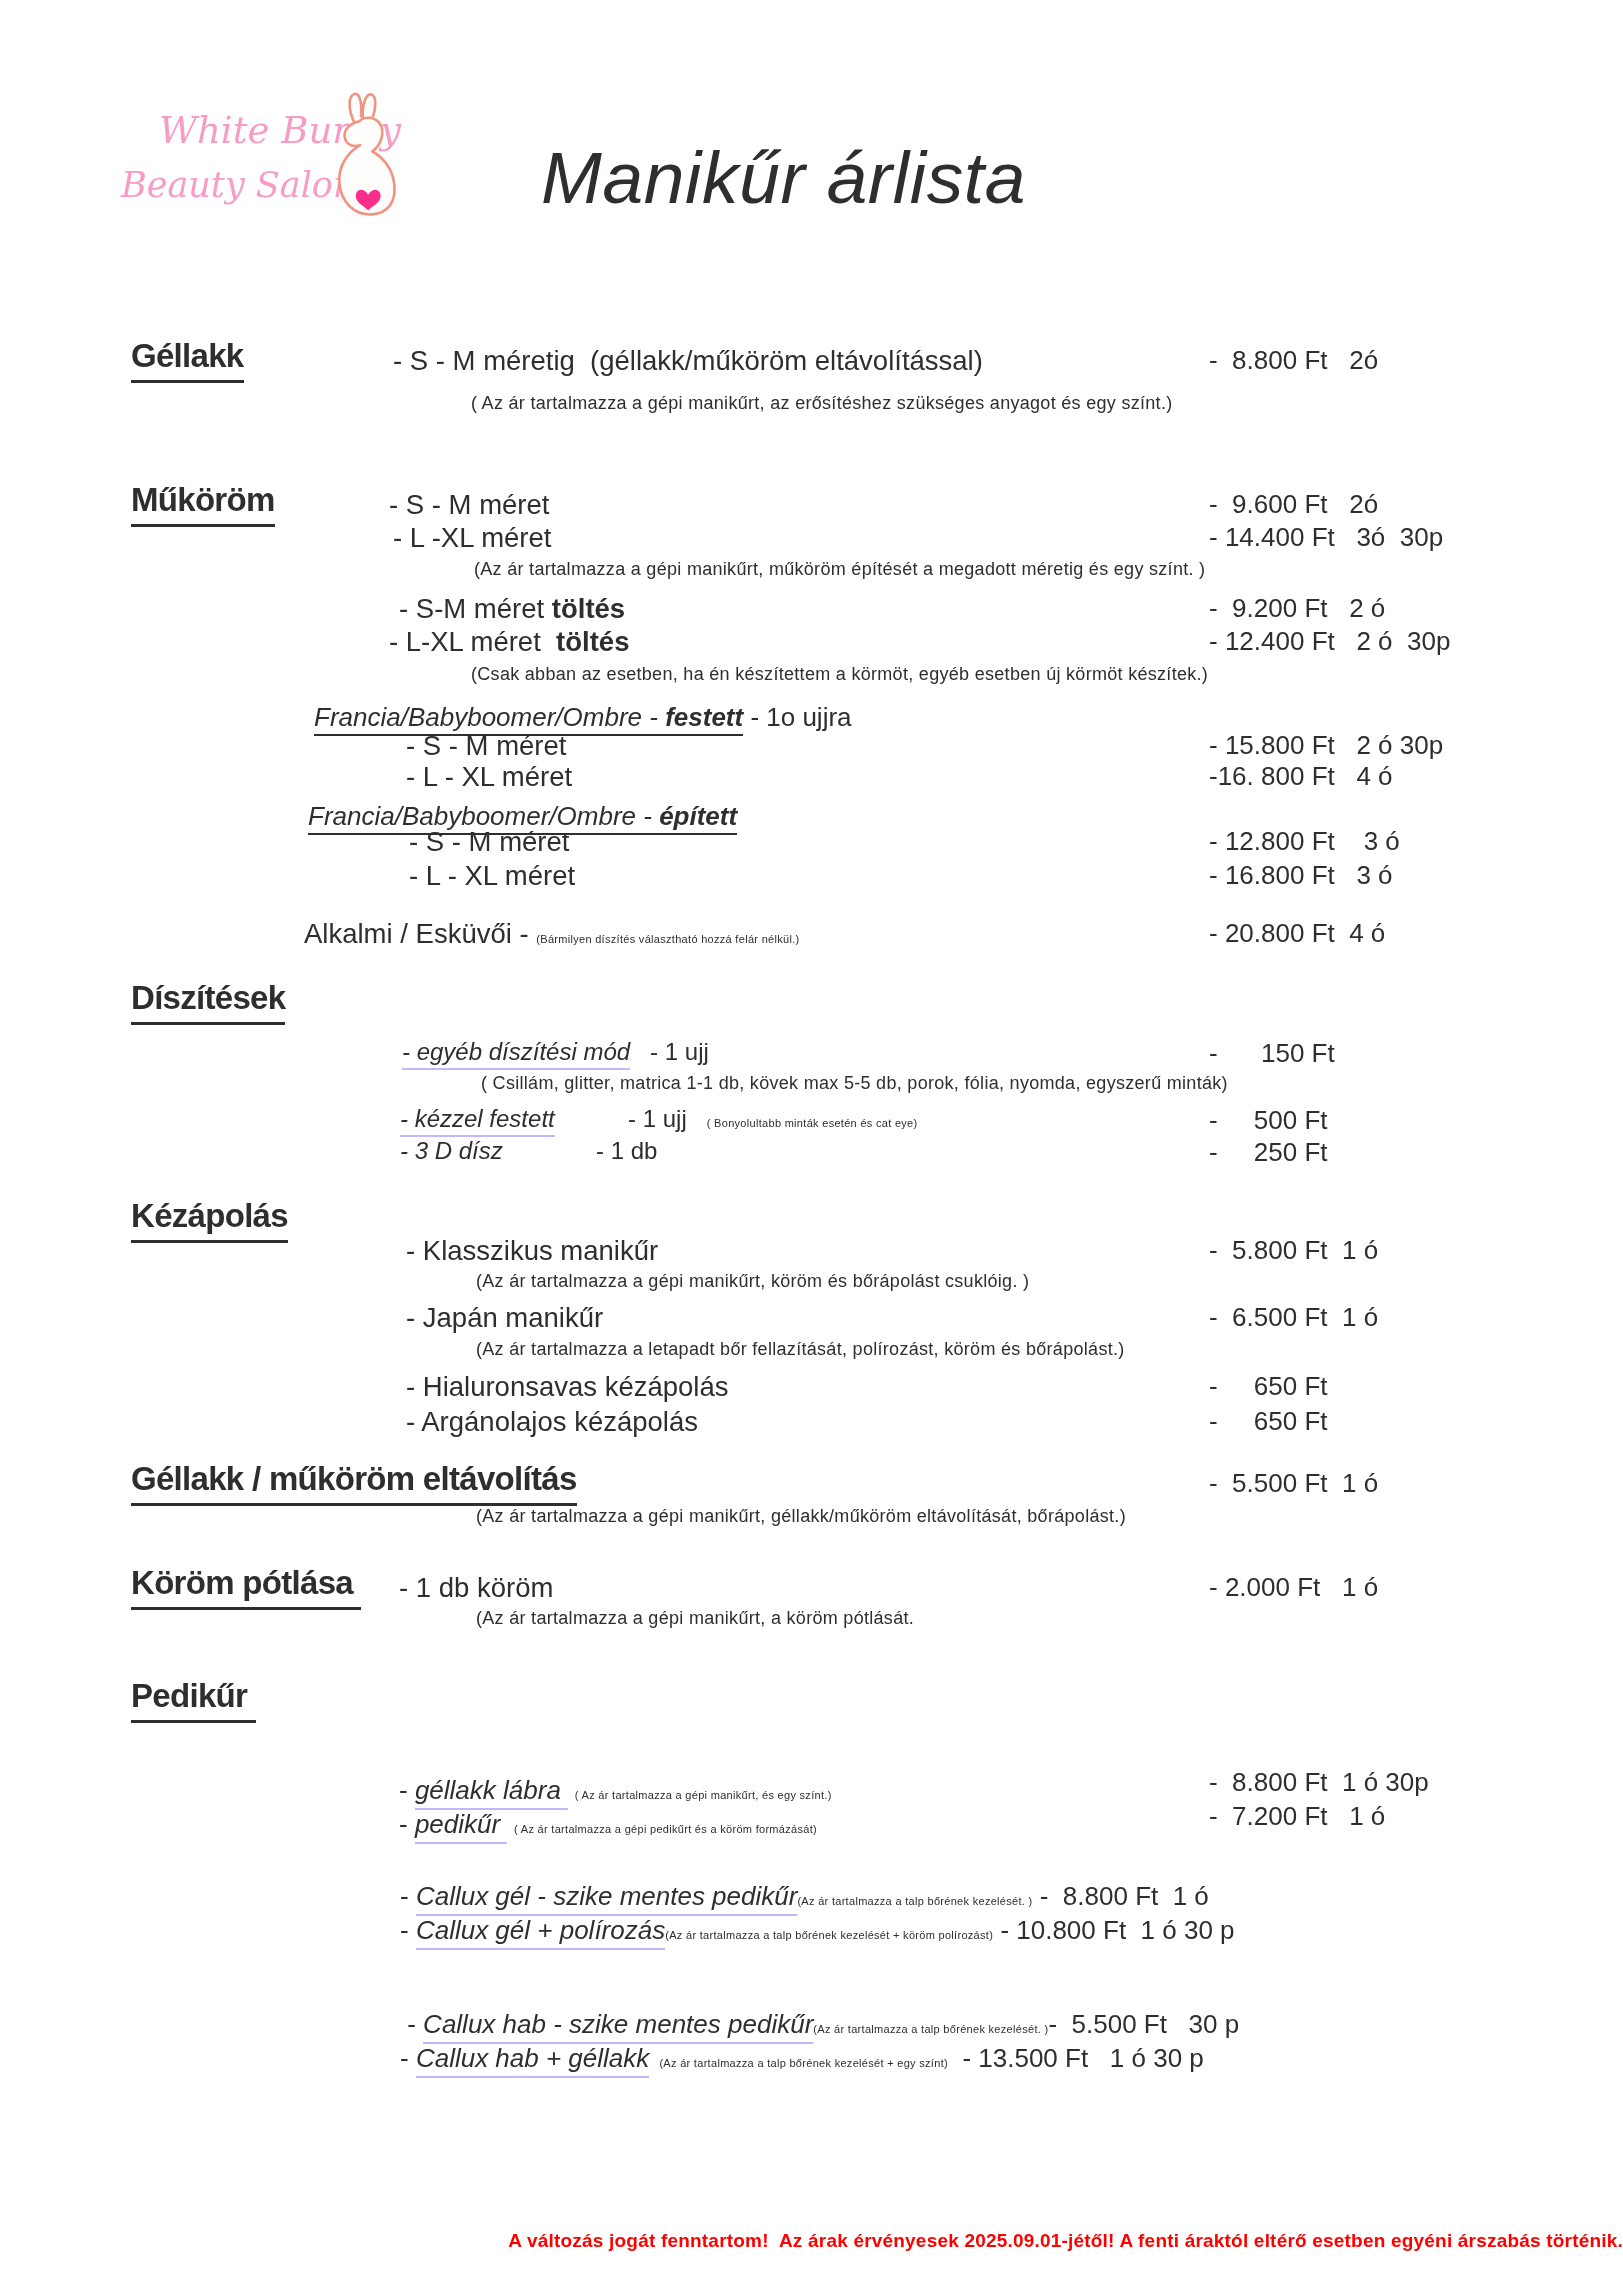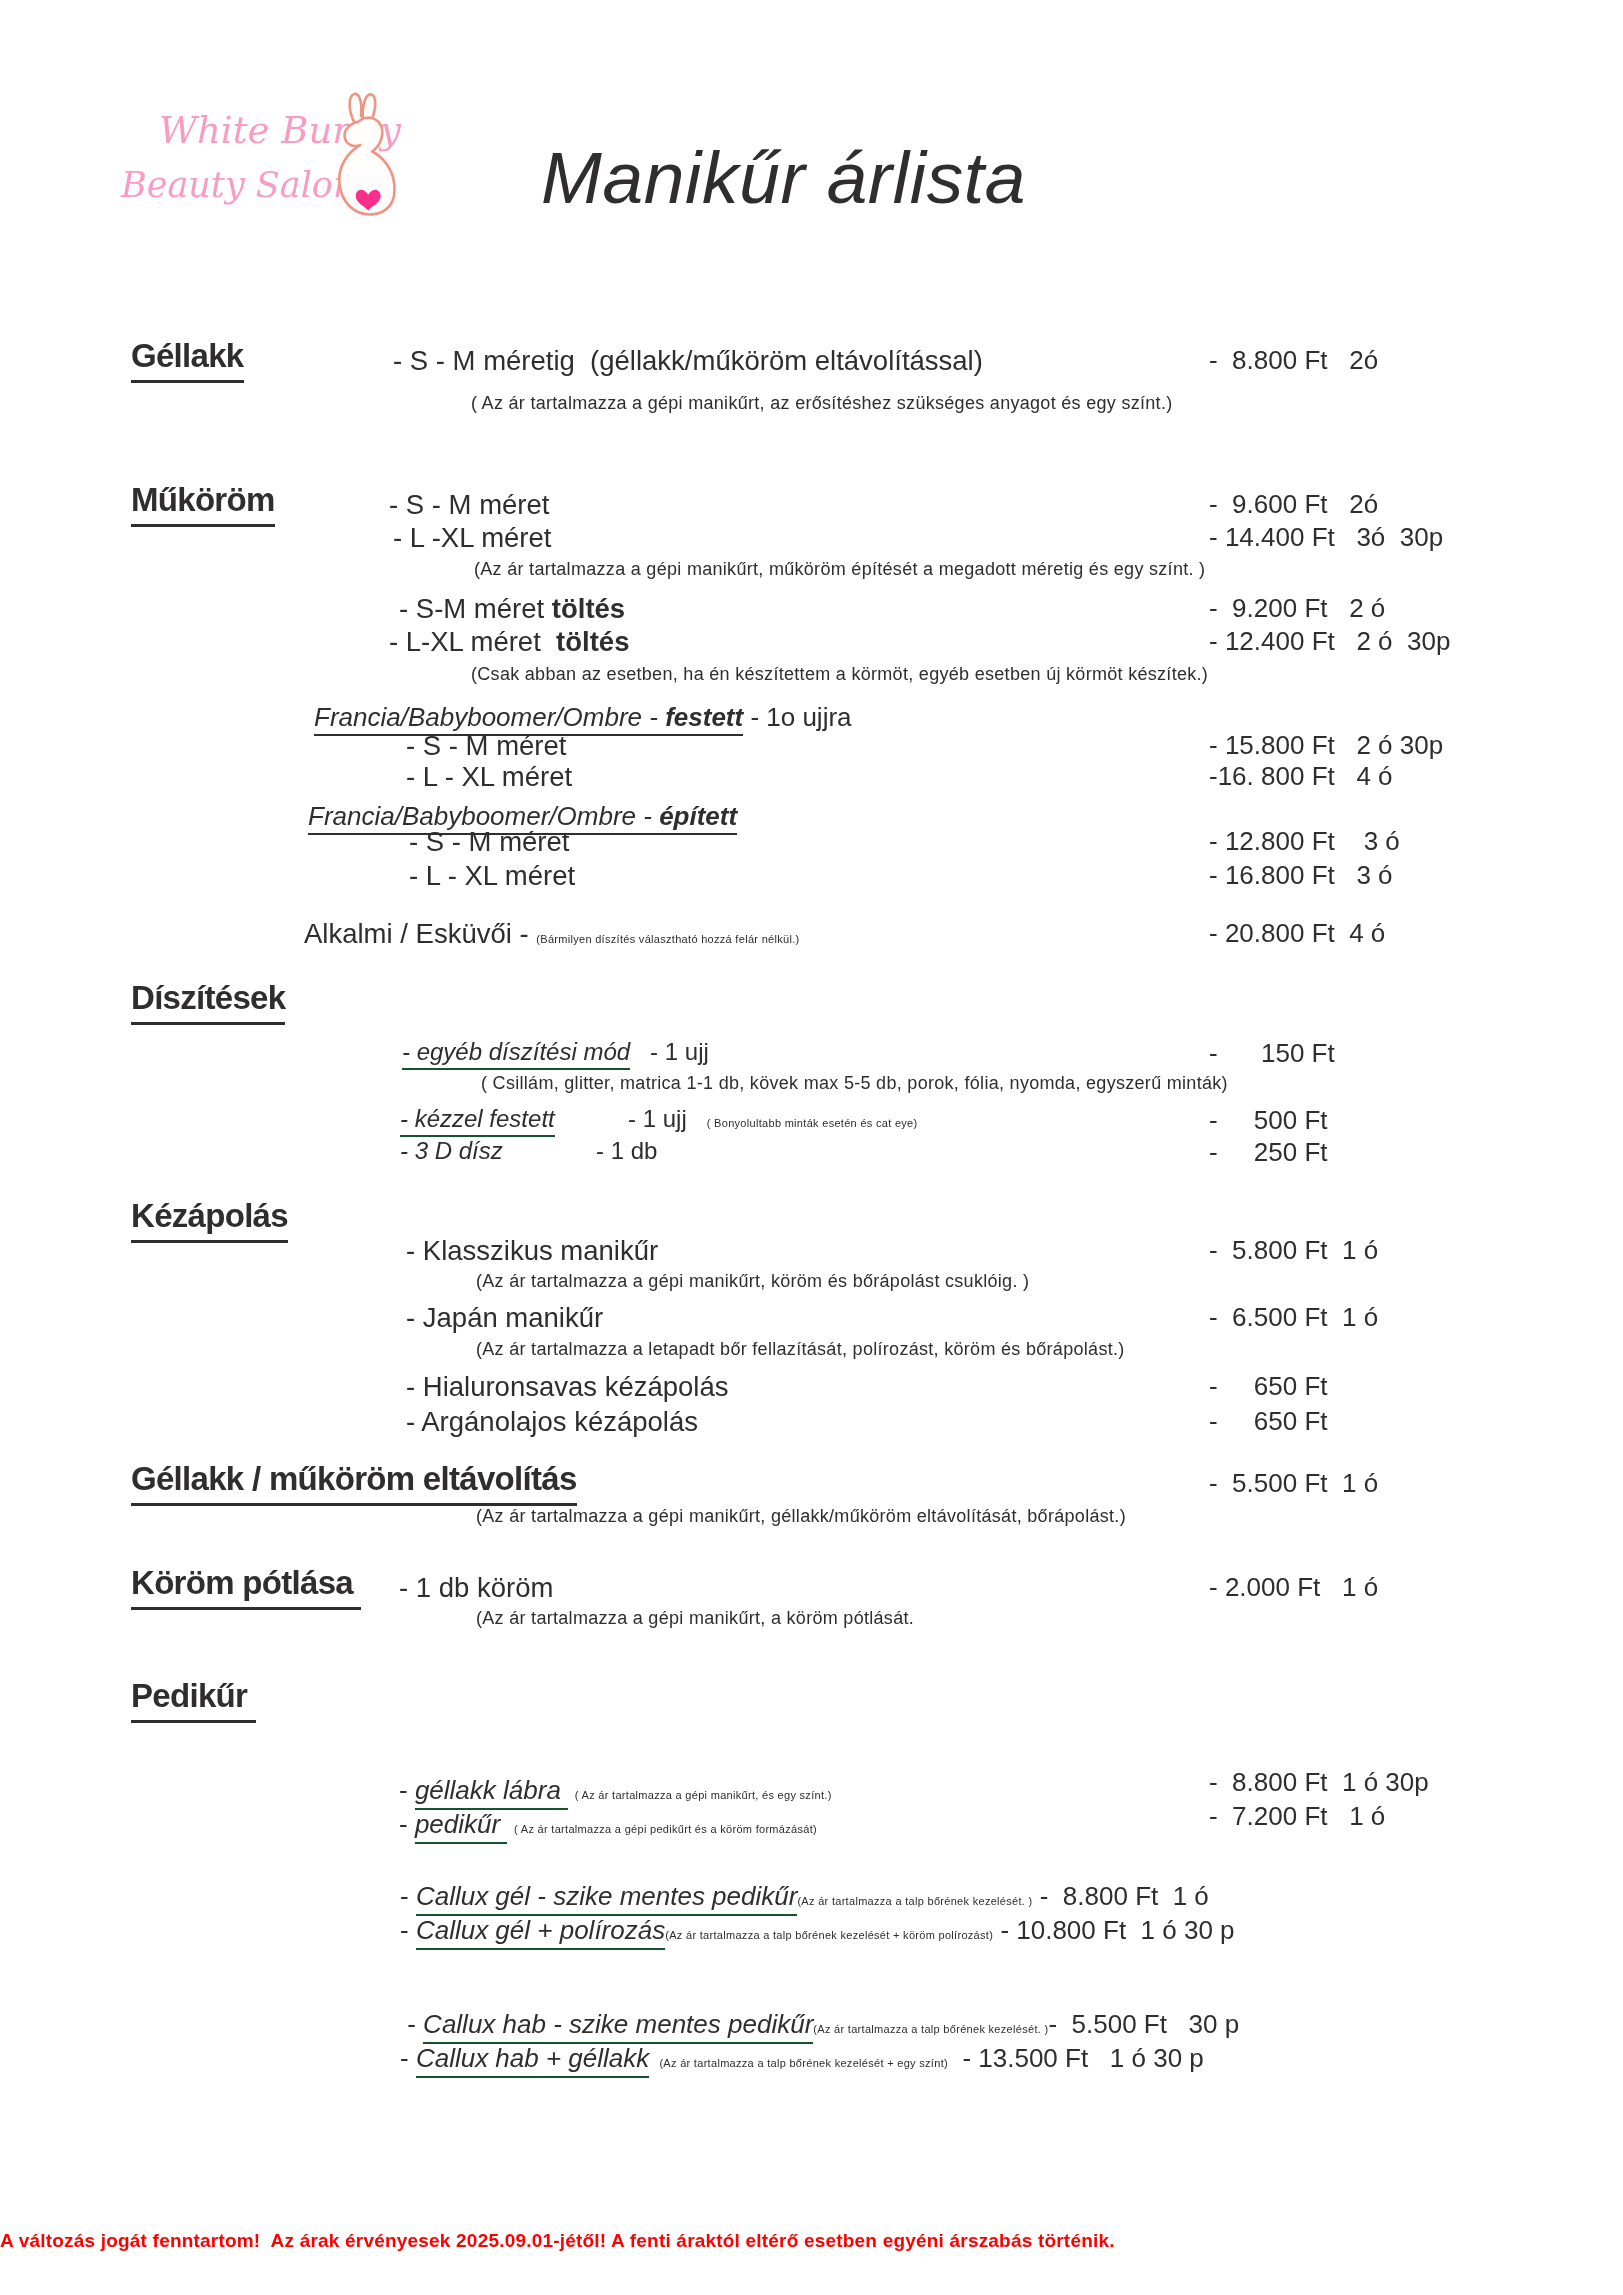--- a/index.html
+++ b/index.html
@@ -31,27 +31,27 @@
     border-bottom:3.9px solid #2f2d2e;padding-bottom:4.6px;
   }
   .t{position:absolute;top:0;font-size:27.5px;white-space:pre;}
   .t.mid{font-size:26px;margin-top:8px;}
   .t.sz37{font-size:24px;}
   .price{position:absolute;left:1209px;top:0;font-size:26px;white-space:pre;}
   .note{position:absolute;top:0;font-size:18px;letter-spacing:0.3px;white-space:pre;}
   .sm{font-size:11px;letter-spacing:0.3px;}
   .b{font-weight:bold;}
   .i{font-style:italic;}
-  .lu{border-bottom:2px solid #14532d;padding-bottom:2.6px;}
+  .lu{border-bottom:2px solid #c4b5fd;padding-bottom:2.6px;}
   .su{border-bottom:2px solid #2f2d2e;padding-bottom:2px;}
   .iprice{font-size:26px;font-style:normal;white-space:pre;}
   
   .footer{
     position:absolute;left:0;top:2230px;width:1623px;
-    text-align:left;color:#fe0000;font-weight:bold;font-size:19px;
+    text-align:right;color:#fe0000;font-weight:bold;font-size:19px;
     letter-spacing:0.2px;white-space:pre;
   }
 </style>
 </head>
 <body>
 
 <div class="page">
 
   <div class="logo">
     <div class="logo-text">

